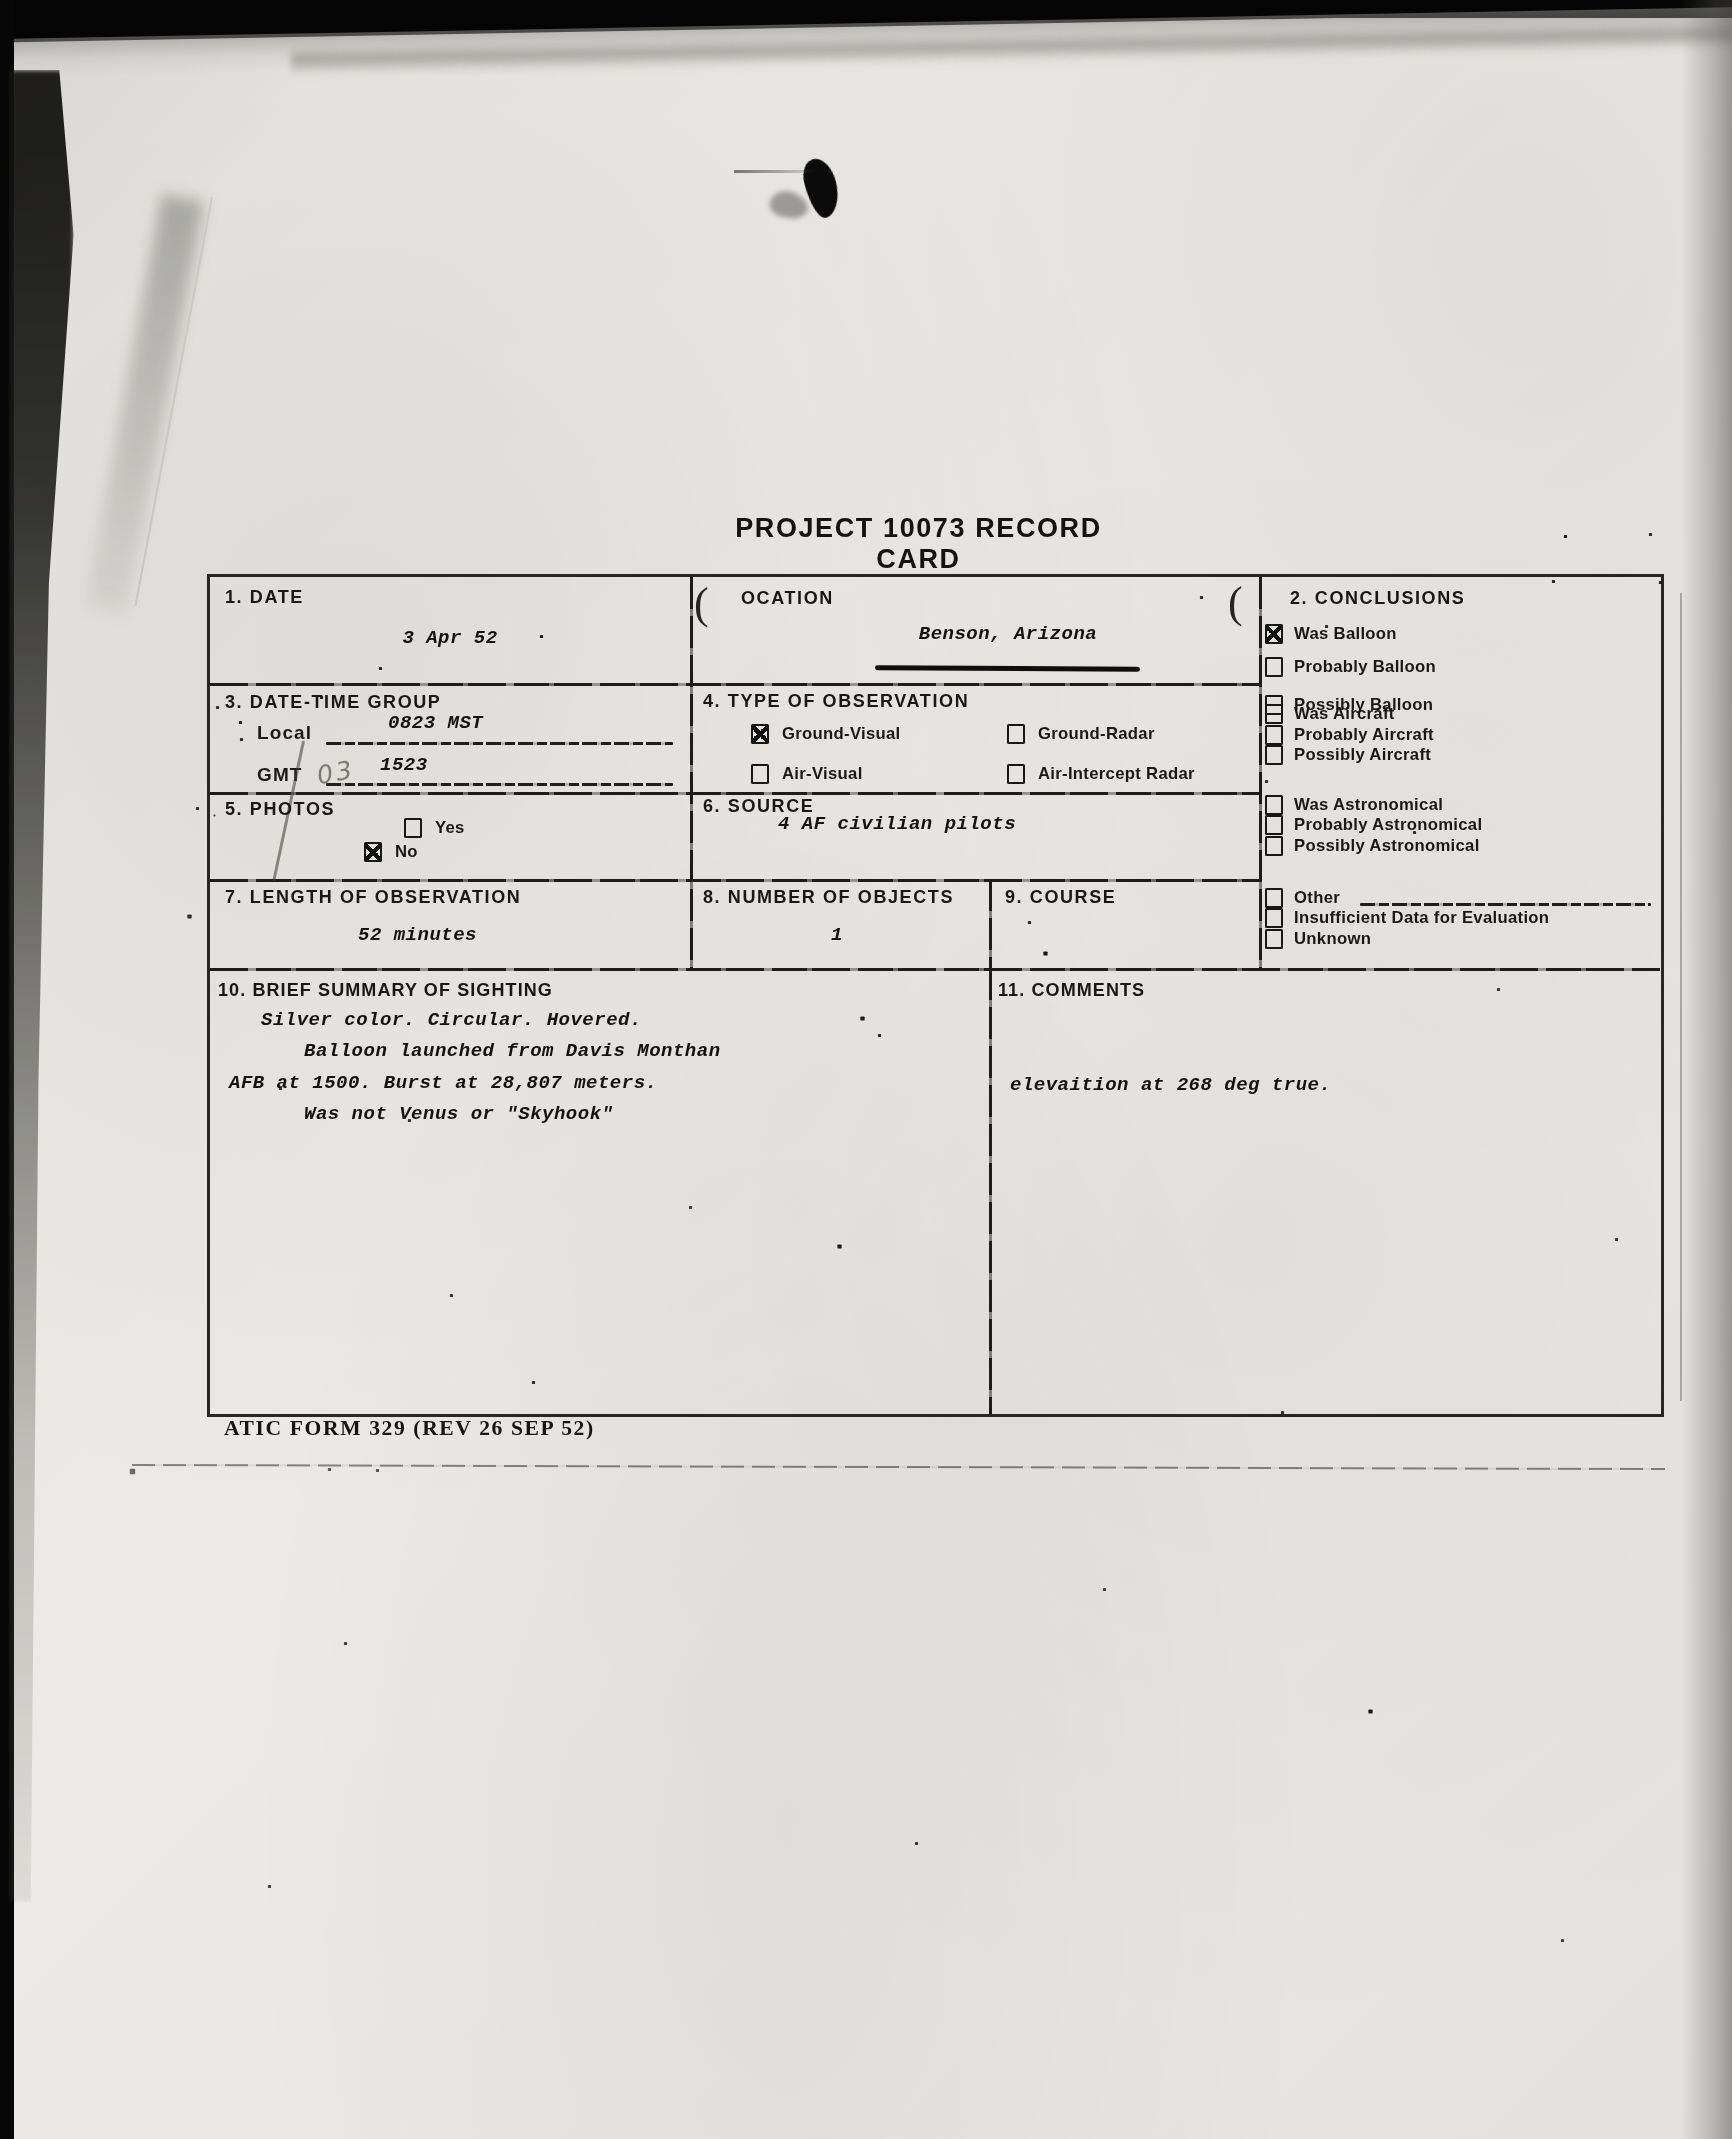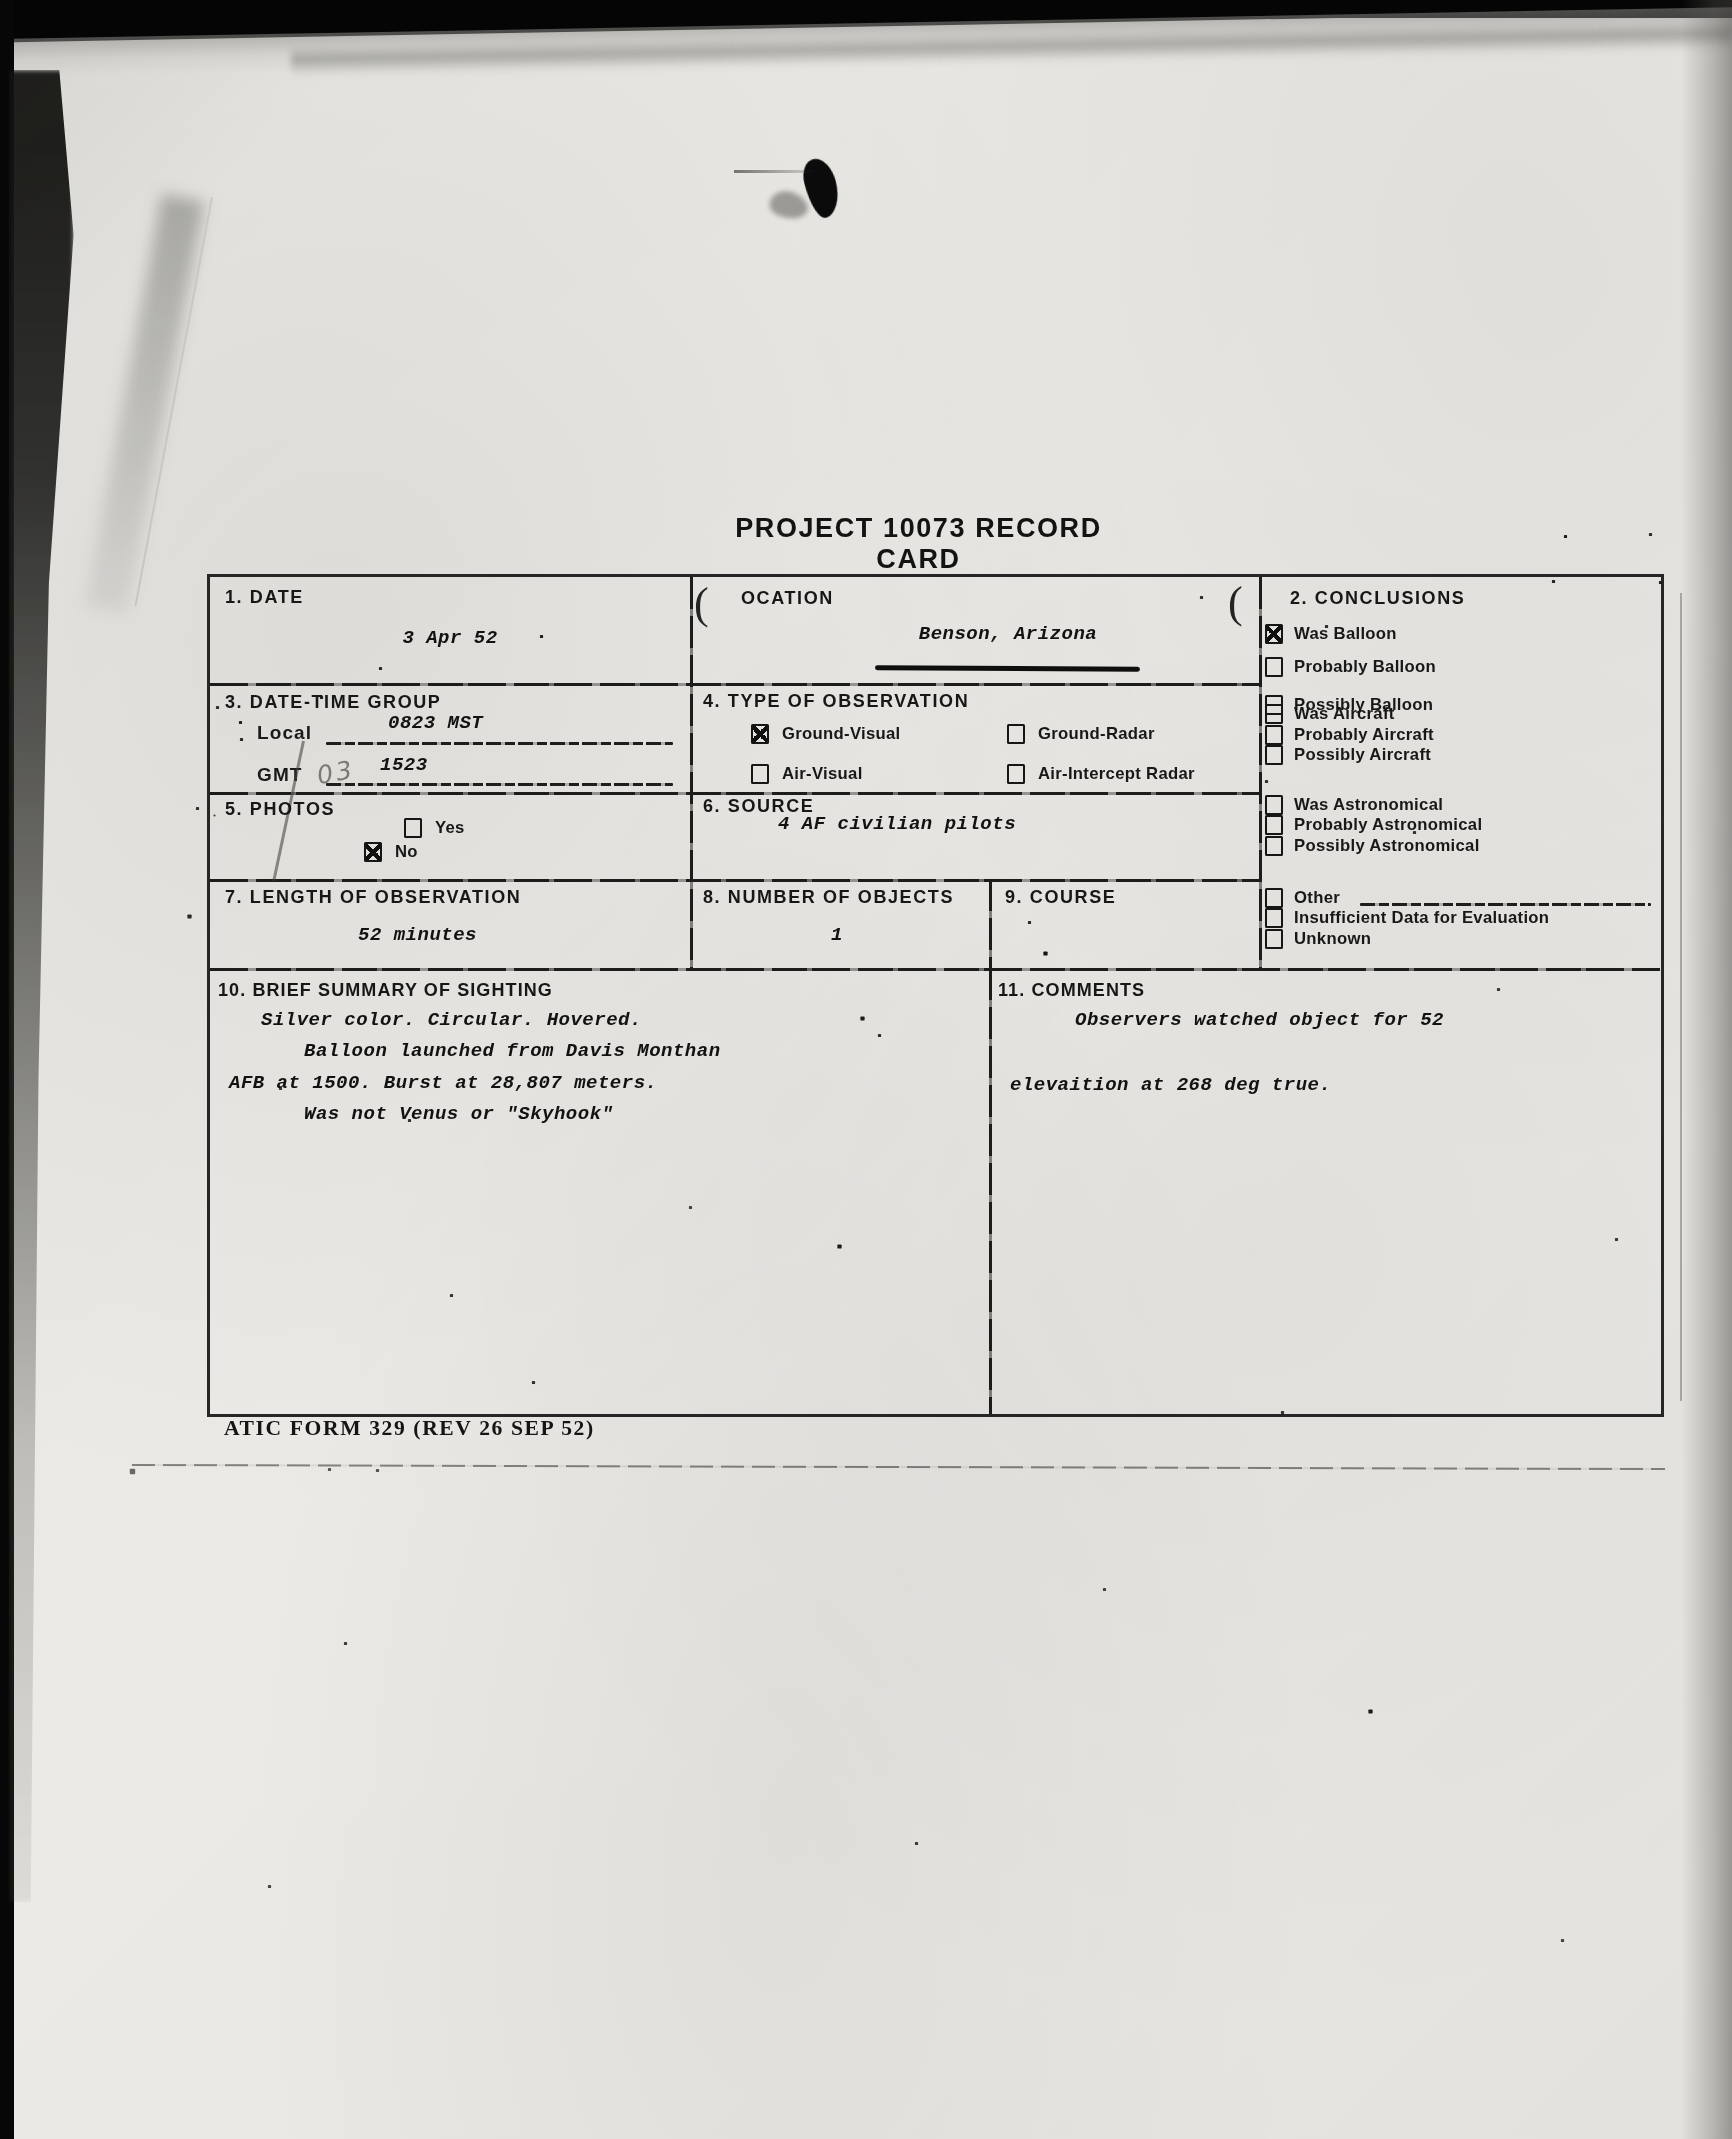--- a/index.html
+++ b/index.html
@@ -233,20 +233,19 @@
     <div class="hdr" style="left:795px;top:310px;">9. COURSE</div>
     <div class="type" style="left:840px;top:347px;"></div>
 
     <div class="hdr" style="left:8px;top:403px;letter-spacing:1.1px;">10. BRIEF SUMMARY OF SIGHTING</div>
     <div class="type sumline" style="left:51px;top:432px;">Silver color. Circular.  Hovered.</div>
     <div class="type sumline" style="left:94px;top:463px;">Balloon launched from Davis Monthan</div>
     <div class="type sumline" style="left:19px;top:495px;">AFB at 1500.  Burst at 28,807 meters.</div>
     <div class="type sumline" style="left:94px;top:526px;">Was not Venus or "Skyhook"</div>
 
     <div class="hdr" style="left:788px;top:403px;letter-spacing:1.1px;">11. COMMENTS</div>
-    <div class="type sumline" style="left:865px;top:432px;">Observers watched object for 52</div>
     <div class="type sumline" style="left:800px;top:497px;">elevaition at 268 deg true.</div>
   </div>
 
   <div class="rightline2"></div>
   <div class="footer">ATIC FORM 329 (REV 26 SEP 52)</div>
 </div>
 
 
 </body></html>

